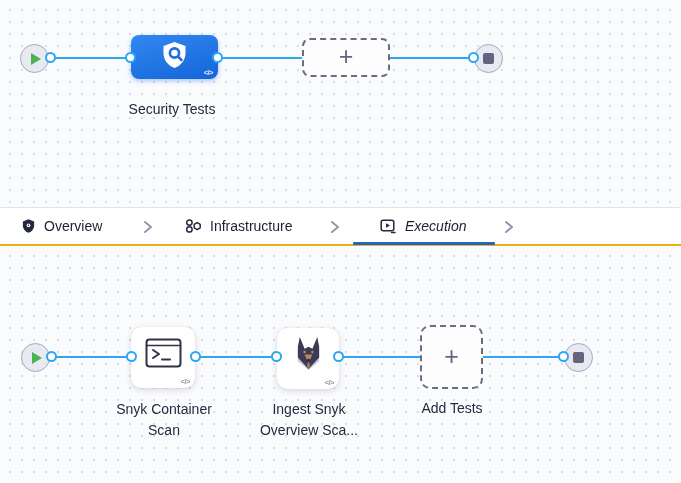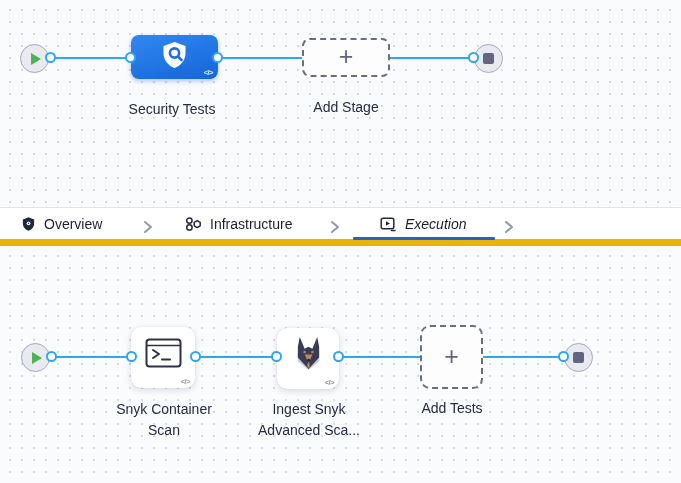--- a/index.html
+++ b/index.html
@@ -81,21 +81,21 @@
 
   
   .node-label {
     position: absolute; text-align: center; font-size: 14px; color: #262b40;
     line-height: 21px; z-index: 2;
   }
 
   
   .tabbar {
     position: relative; width: 681px; height: 39px; background: #ffffff;
-    border-top: 1px solid #e2e4ea; border-bottom: 7px solid #eab308;
+    border-top: 1px solid #e2e4ea; border-bottom: 2px solid #eab308;
     z-index: 5;
   }
   .tab {
     position: absolute; top: 0; height: 100%;
     display: flex; align-items: center; gap: 8px;
     font-size: 14px; color: #1c2033; cursor: pointer; white-space: nowrap;
   }
   .tab svg { flex: 0 0 auto; }
   .tab-chevron { position: absolute; top: 12px; width: 10px; height: 14px; }
   .active-underline {
@@ -136,21 +136,20 @@
     <div class="round-node" style="left:474px; top:44px;">
       <div class="stop-sq"></div>
     </div>
 
     <div class="dot" style="left:45px;  top:52px;"></div>
     <div class="dot" style="left:125px; top:52px;"></div>
     <div class="dot" style="left:212px; top:52px;"></div>
     <div class="dot" style="left:468px; top:52px;"></div>
 
     <div class="node-label" style="left:92px; top:99px; width:160px;">Security Tests</div>
-    <div class="node-label" style="left:286px; top:97px; width:120px;">Add Stage</div>
   </div>
 
   <div class="tabbar">
 
     <div class="tab" style="left:21px;">
       <svg width="15" height="16" viewBox="0 0 16 16">
         <path d="M8 0.8 L14 3.1 V7.4 C14 11.2 11.4 13.9 8 15.2 C4.6 13.9 2 11.2 2 7.4 V3.1 Z" fill="#23283c"></path>
         <circle cx="8" cy="7.2" r="2" fill="#ffffff"></circle>
         <circle cx="8" cy="7.2" r="0.8" fill="#23283c"></circle>
       </svg>
@@ -243,18 +242,18 @@
     <div class="dot" style="left:271px; top:105px;"></div>
     <div class="dot" style="left:333px; top:105px;"></div>
     <div class="dot" style="left:558px; top:105px;"></div>
 
     <div class="node-label" style="left:99px; top:153px; width:130px;">
       <div>Snyk Container</div>
       <div>Scan</div>
     </div>
     <div class="node-label" style="left:243px; top:153px; width:132px;">
       <div>Ingest Snyk</div>
-      <div>Advanced Sca...</div>
+      <div>Overview Sca...</div>
     </div>
     <div class="node-label" style="left:392px; top:152px; width:120px;">Add Tests</div>
   </div>
 
 </div>
 
 </body></html>

